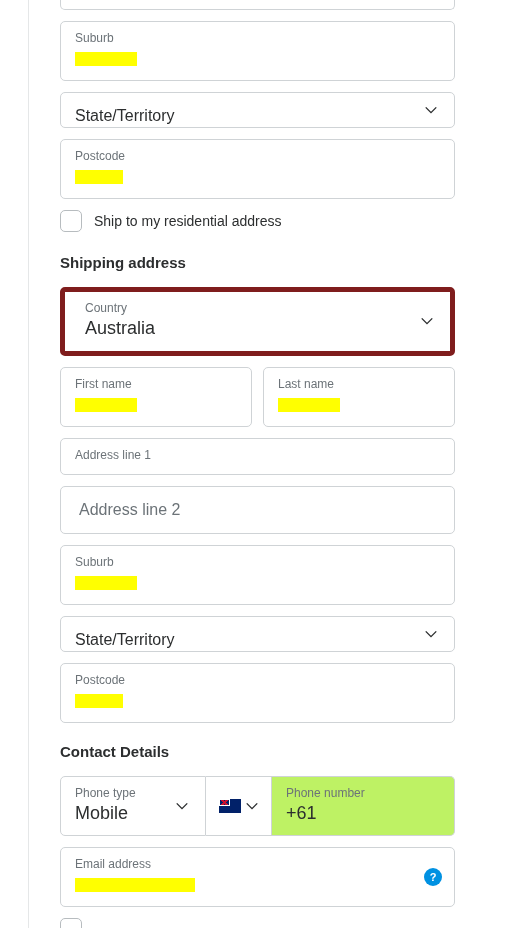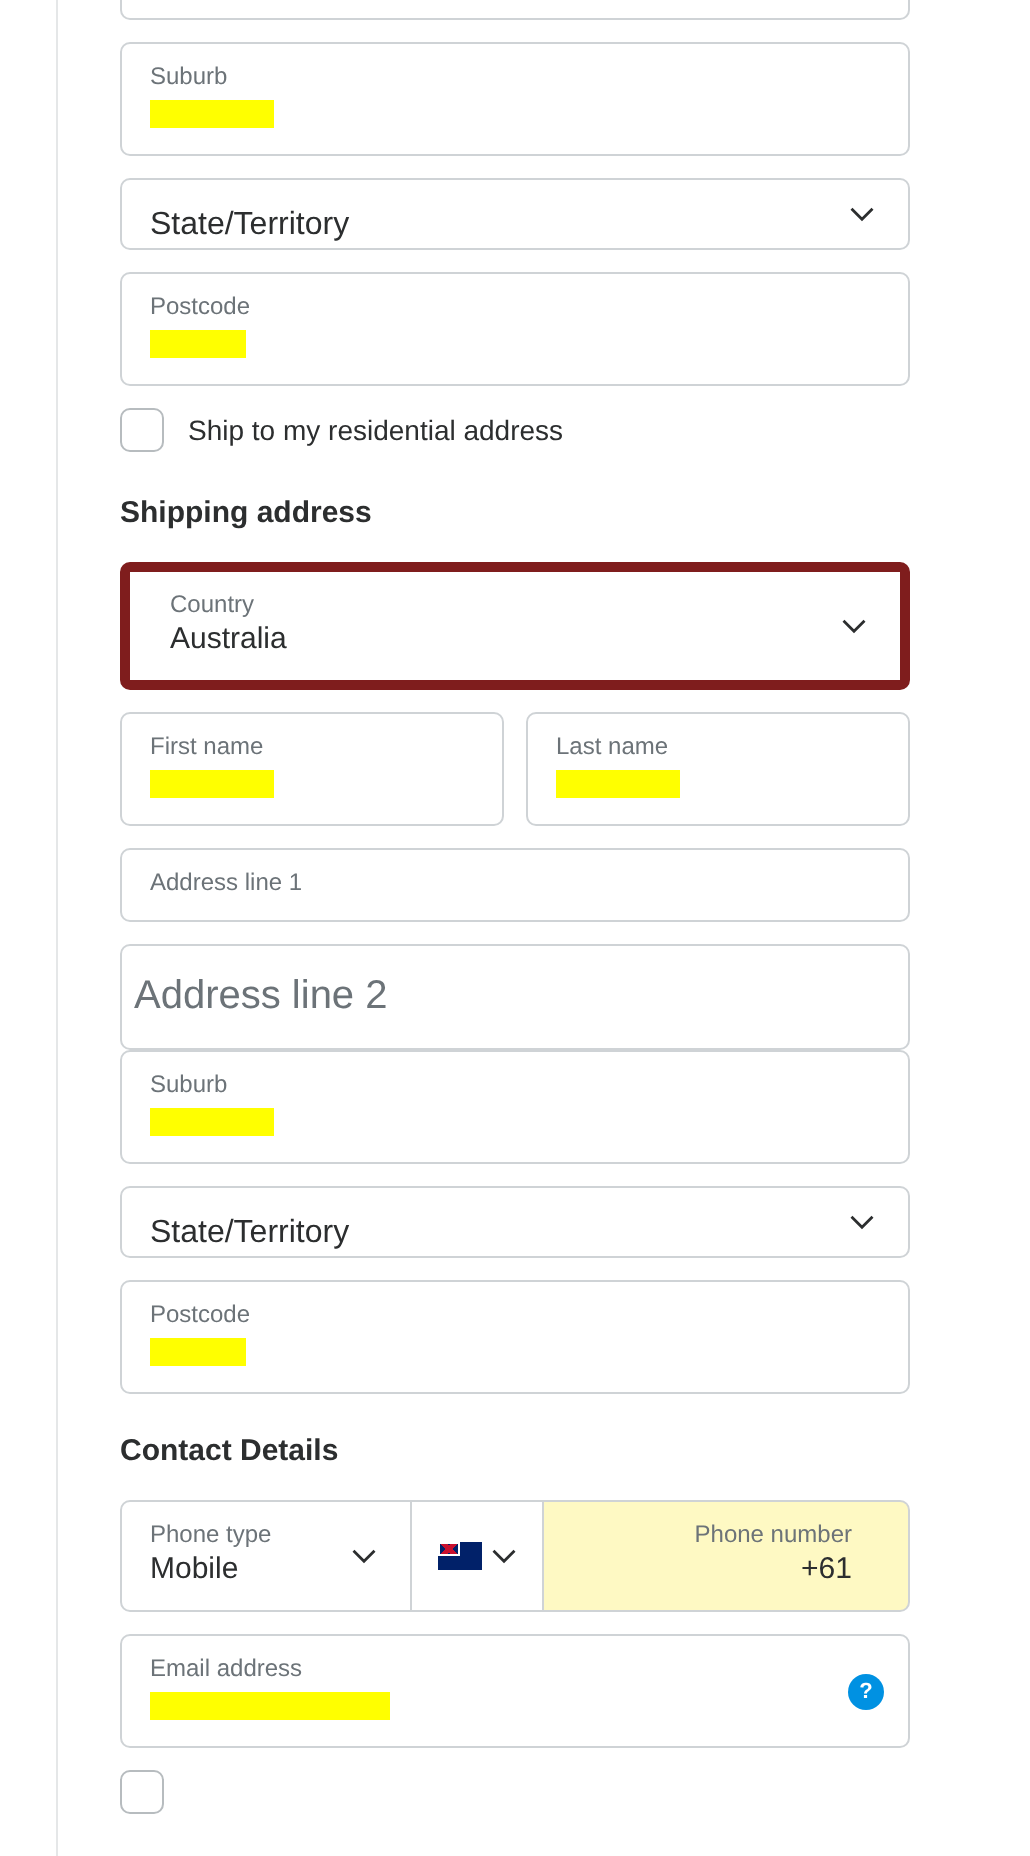--- a/index.html
+++ b/index.html
@@ -19,21 +19,21 @@
     padding: 8px 14px 10px 14px;
     margin-bottom: 11px;
     position: relative;
   }
   .field-label {
     font-size: 12px;
     color: #6c7378;
     line-height: 1.4;
   }
   .field-value {
-    font-size: 15px;
+    font-size: 18px;
     color: #2c2e2f;
     line-height: 1.3;
     min-height: 20px;
   }
   .redact {
     background: #ffff00;
     display: inline-block;
     height: 14px;
     width: 62px;
     vertical-align: middle;
@@ -132,24 +132,23 @@
     width: 11px; height: 7px;
     background: linear-gradient(45deg, transparent 40%, #c8102e 40%, #c8102e 60%, transparent 60%),
                 linear-gradient(-45deg, transparent 40%, #c8102e 40%, #c8102e 60%, transparent 60%);
     background-color: #012169;
     box-shadow: inset 0 0 0 1px #fff;
   }
   .phone-number {
     border: 1px solid #cfd3d6;
     border-left: none;
     border-radius: 0 5px 5px 0;
-    background: #fef9c3;
+    background: #bef264;
     padding: 8px 28px 10px 14px;
     flex: 1;
-    text-align: right;
   }
   .help-badge {
     position: absolute;
     right: 12px;
     top: 50%;
     transform: translateY(-50%);
     width: 18px;
     height: 18px;
     border-radius: 50%;
     background: #0091e2;
@@ -168,22 +167,23 @@
   }
   .consent-text {
     font-size: 11.5px;
     color: #4a4f53;
     line-height: 1.45;
   }
   .single-line-field {
     border: 1px solid #cfd3d6;
     border-radius: 5px;
     background: #fff;
-    padding: 14px 6px;
-    font-size: 20px;
+    padding: 14px 18px;
+    margin-bottom: 11px;
+    font-size: 16px;
     color: #6c7378;
   }
   .top-partial {
     border: 1px solid #cfd3d6;
     border-top: none;
     border-radius: 0 0 5px 5px;
     height: 10px;
     margin-bottom: 11px;
     background: #fff;
   }

